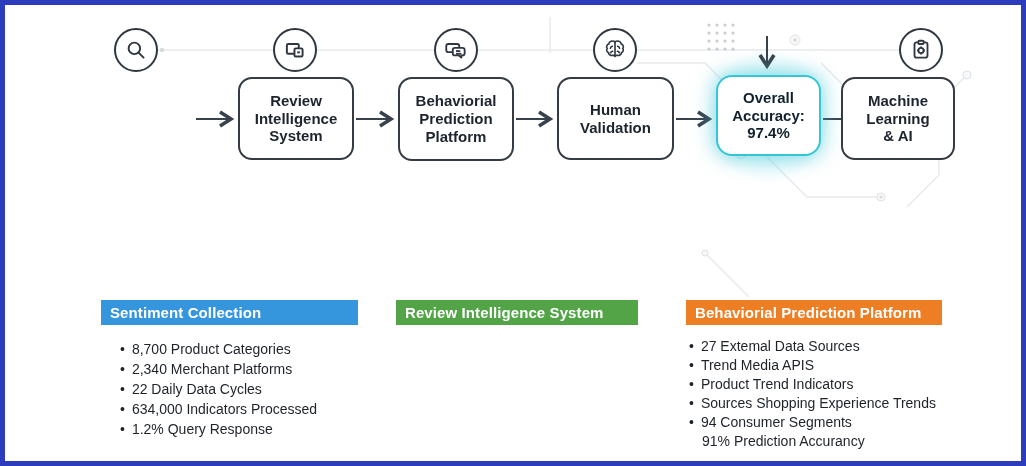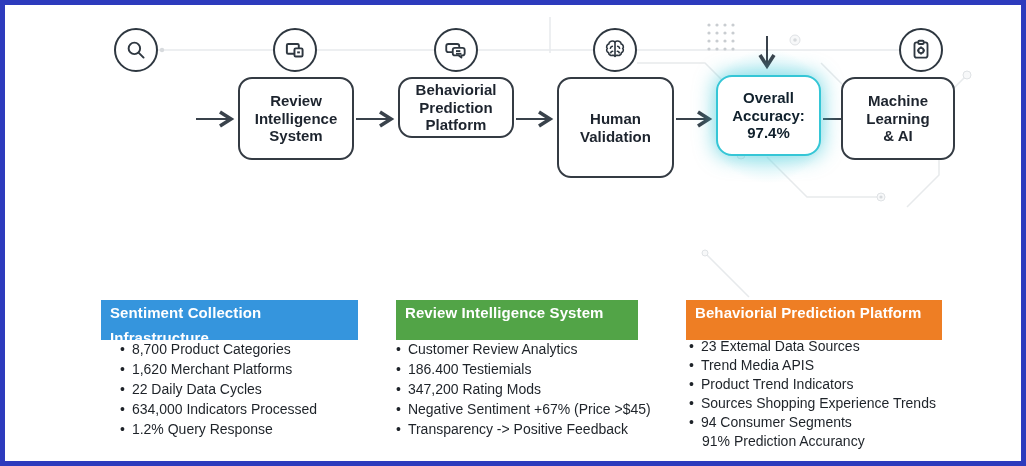--- a/index.html
+++ b/index.html
@@ -20,28 +20,28 @@
   }
   .i1{left:109px}.i2{left:268px}.i3{left:429px}.i4{left:588px}.i6{left:894px}
   .flow-box{
     position:absolute;background:#fff;border:2.5px solid #343b43;border-radius:14px;
     display:flex;align-items:center;justify-content:center;text-align:center;
     font-weight:bold;font-size:15px;line-height:1.18;color:#1d242e;
     white-space:pre-line;box-sizing:border-box;
   }
   .b1{left:75px;top:74px;width:114px;height:79px}
   .b2{left:233px;top:72px;width:116px;height:83px}
-  .b3{left:393px;top:72px;width:116px;height:61px}
-  .b4{left:552px;top:72px;width:117px;height:101px}
+  .b3{left:393px;top:72px;width:116px;height:84px}
+  .b4{left:552px;top:72px;width:117px;height:83px}
   .b5{left:711px;top:70px;width:105px;height:81px;border-color:#35c6d6;color:#10202c;
       box-shadow:0 0 18px 4px rgba(62,200,216,.5);border-radius:16px;}
   .b6{left:836px;top:72px;width:114px;height:83px}
   .arrows{position:absolute;left:0;top:0;pointer-events:none;}
   .panel-header{
-    position:absolute;height:40px;color:#fff;font-weight:bold;font-size:15px;
+    position:absolute;height:25px;color:#fff;font-weight:bold;font-size:15px;
     line-height:25px;padding-left:9px;box-sizing:border-box;letter-spacing:.1px;
   }
   .ph1{left:96px;top:295px;width:257px;background:#3595dd}
   .ph2{left:391px;top:295px;width:242px;background:#52a447}
   .ph3{left:681px;top:295px;width:256px;background:#ee7e24}
   .panel-list{position:absolute;margin:8px;padding:0;list-style:none;font-size:14px;color:#1e2329;}
   .pl1{left:107px;top:326px}.pl2{left:383px;top:326px}.pl3{left:676px;top:324px}
   .pl1 li,.pl2 li{line-height:20px}
   .pl3 li{line-height:19px}
   .panel-list li::before{content:"•";margin-right:7px;}
@@ -179,38 +179,31 @@
   </div>
   <div class="flow-box b6">
     <span>Machine
 Learning
 &amp; AI</span>
   </div>
 
   <div class="panel-header ph1">Sentiment Collection Infrastructure</div>
   <ul class="panel-list pl1">
     <li>8,700 Product Categories</li>
-    <li>1,620 Merchant Platforms</li>
+    <li>2,340 Merchant Platforms</li>
     <li>22 Daily Data Cycles</li>
     <li>634,000 Indicators Processed</li>
     <li>1.2% Query Response</li>
   </ul>
 
   <div class="panel-header ph2">Review Intelligence System</div>
-  <ul class="panel-list pl2">
-    <li>Customer Review Analytics</li>
-    <li>186.400 Testiemials</li>
-    <li>347,200 Rating Mods</li>
-    <li>Negative Sentiment +67% (Price &gt;$45)</li>
-    <li>Transparency -&gt; Positive Feedback</li>
-  </ul>
 
   <div class="panel-header ph3">Behaviorial Prediction Platform</div>
   <ul class="panel-list pl3">
-    <li>23 Extemal Data Sources</li>
+    <li>27 Extemal Data Sources</li>
     <li>Trend Media APIS</li>
     <li>Product Trend Indicators</li>
     <li>Sources Shopping Experience Trends</li>
     <li>94 Consumer Segments</li>
     <li class="footnote">91% Prediction Accurancy</li>
   </ul>
 
 </div>
 
 </body></html>

